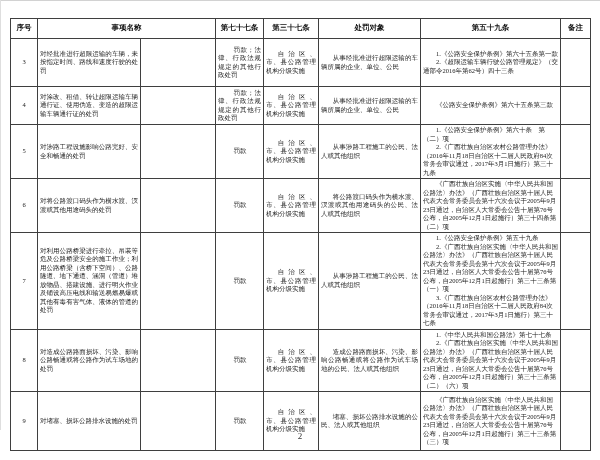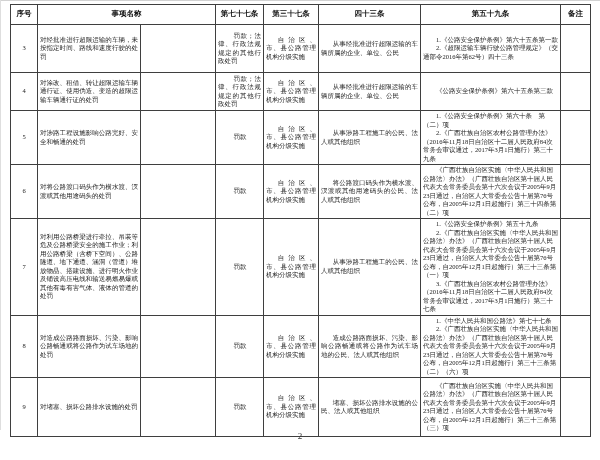--- a/index.html
+++ b/index.html
@@ -9,21 +9,21 @@
     position:relative;
     overflow:hidden;
     font-family:"Liberation Serif","DejaVu Serif",serif;
     color:#1c1c1c;
     -webkit-font-smoothing:antialiased;
   }
   .scan-edge-top{position:absolute;left:0;top:0;width:600px;height:1px;background:#d2d2d2;}
   .scan-edge-left{position:absolute;left:0;top:0;width:1px;height:430px;background:#dedede;}
 
   table.doc-table{
-    position:absolute;left:10px;top:4px;
+    position:absolute;left:10px;top:18px;
     width:580px;
     border-collapse:collapse;
     table-layout:fixed;
   }
   .doc-table th,.doc-table td{
     border:1px solid #3f3f3f;
     padding:1px 2px;
     vertical-align:middle;
     font-size:6.5px;
     line-height:8.5px;
@@ -80,21 +80,21 @@
     <col style="width:102px">
     <col style="width:140px">
     <col style="width:30px">
   </colgroup>
   <thead>
     <tr>
       <th>序号</th>
       <th colspan="2">事项名称</th>
       <th>第七十七条</th>
       <th>第三十七条</th>
-      <th>四十三条</th>
+      <th>处罚对象</th>
       <th>第五十九条</th>
       <th>备注</th>
     </tr>
   </thead>
   <tbody id="table-body">
       <tr>
     <td class="c-no">3</td>
     <td class="c-name">对经批准进行超限运输的车辆，未按指定时间、路线和速度行驶的处罚</td>
     <td class="c-empty"></td>
     <td class="c-type">罚款；法律、行政法规规定的其他行政处罚</td>

